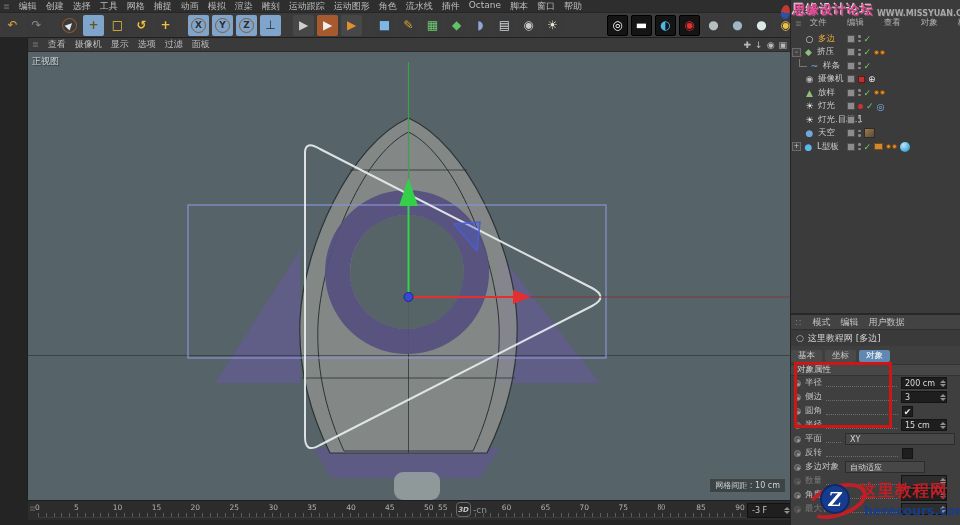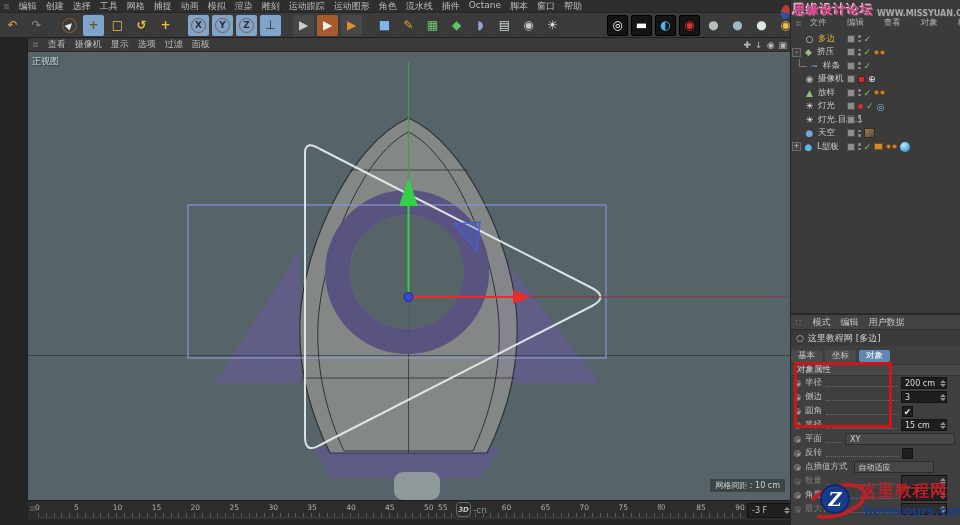--- a/index.html
+++ b/index.html
@@ -588,21 +588,21 @@
           <span class="adrop" style="width: 110px;">XY</span>
         </div>
         <div class="arow">
           <span class="adot"></span>
           <span class="albl">反转</span>
           <span class="leader"></span>
           <span class="acheck"></span>
         </div>
         <div class="arow">
           <span class="adot"></span>
-          <span class="albl">点插值方式</span>
+          <span class="albl">多边对象</span>
           <span style="width: 6px;"></span>
           <span class="adrop" style="width: 80px;">自动适应</span>
         </div>
         <div class="arow disabled">
           <span class="adot"></span>
           <span class="albl">数量</span>
           <span class="leader"></span>
           <span class="afield">
             <span class="stp">
               <i class="up"></i>

